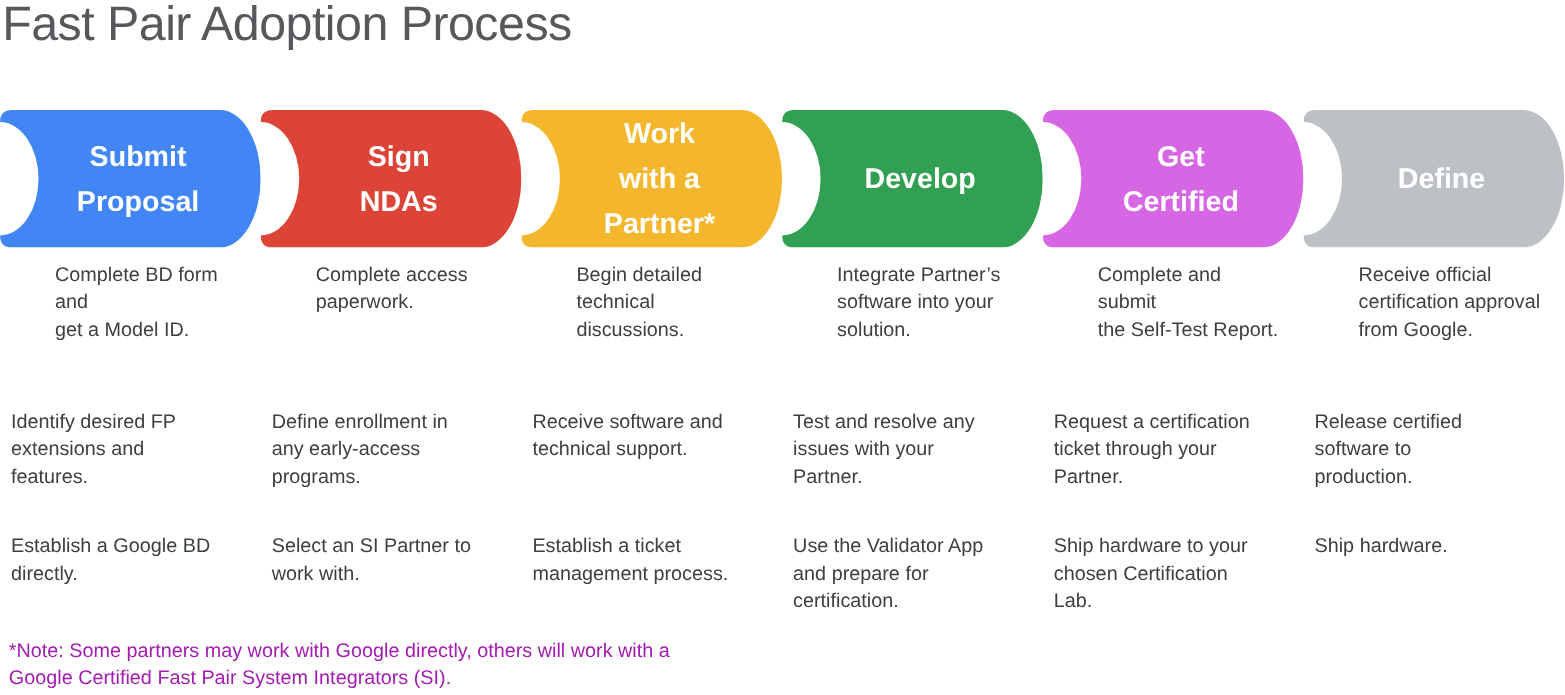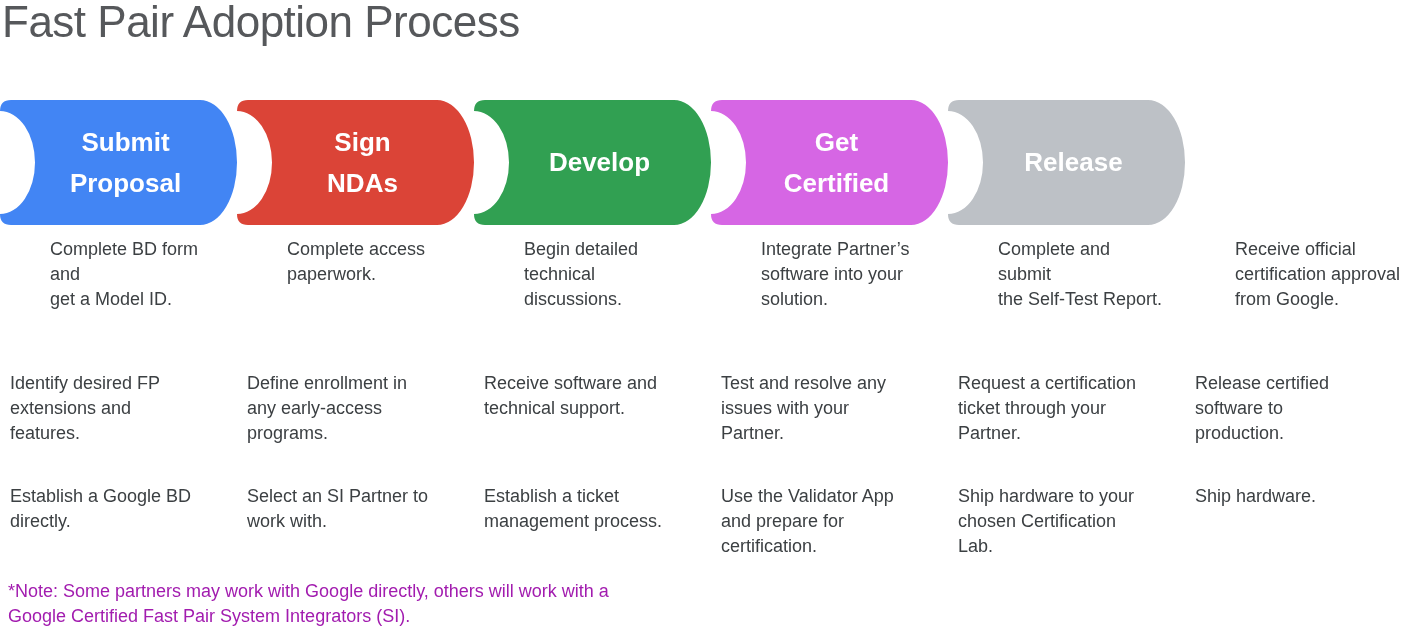--- a/index.html
+++ b/index.html
@@ -110,36 +110,44 @@
     </div>
     <div class="step">
       <svg class="step-shape" viewBox="0 0 237 125" aria-hidden="true">
         <path d="M 11 0 L 200 0 A 37 62.5 0 0 1 200 125 L 11 125 Q 0 125 0 114 A 35 51.5 0 0 0 0 11 Q 0 0 11 0 Z" fill="#DB4437"></path>
       </svg>
       <div class="step-label">Sign
 NDAs</div>
     </div>
     <div class="step">
       <svg class="step-shape" viewBox="0 0 237 125" aria-hidden="true">
+        <path d="M 11 0 L 200 0 A 37 62.5 0 0 1 200 125 L 11 125 Q 0 125 0 114 A 35 51.5 0 0 0 0 11 Q 0 0 11 0 Z" fill="#F4B62C"></path>
+      </svg>
+      <div class="step-label">Work
+with a
+Partner*</div>
+    </div>
+    <div class="step">
+      <svg class="step-shape" viewBox="0 0 237 125" aria-hidden="true">
         <path d="M 11 0 L 200 0 A 37 62.5 0 0 1 200 125 L 11 125 Q 0 125 0 114 A 35 51.5 0 0 0 0 11 Q 0 0 11 0 Z" fill="#31A052"></path>
       </svg>
       <div class="step-label">Develop</div>
     </div>
     <div class="step">
       <svg class="step-shape" viewBox="0 0 237 125" aria-hidden="true">
         <path d="M 11 0 L 200 0 A 37 62.5 0 0 1 200 125 L 11 125 Q 0 125 0 114 A 35 51.5 0 0 0 0 11 Q 0 0 11 0 Z" fill="#D666E4"></path>
       </svg>
       <div class="step-label">Get
 Certified</div>
     </div>
     <div class="step">
       <svg class="step-shape" viewBox="0 0 237 125" aria-hidden="true">
         <path d="M 11 0 L 200 0 A 37 62.5 0 0 1 200 125 L 11 125 Q 0 125 0 114 A 35 51.5 0 0 0 0 11 Q 0 0 11 0 Z" fill="#BDC1C6"></path>
       </svg>
-      <div class="step-label">Release</div>
+      <div class="step-label">Define</div>
     </div>
   </div>
 
   <div class="columns">
     <div class="col">
       <p class="desc r1">Complete BD form and
 get a Model ID.</p>
       <p class="desc r2">Identify desired FP
 extensions and
 features.</p>

